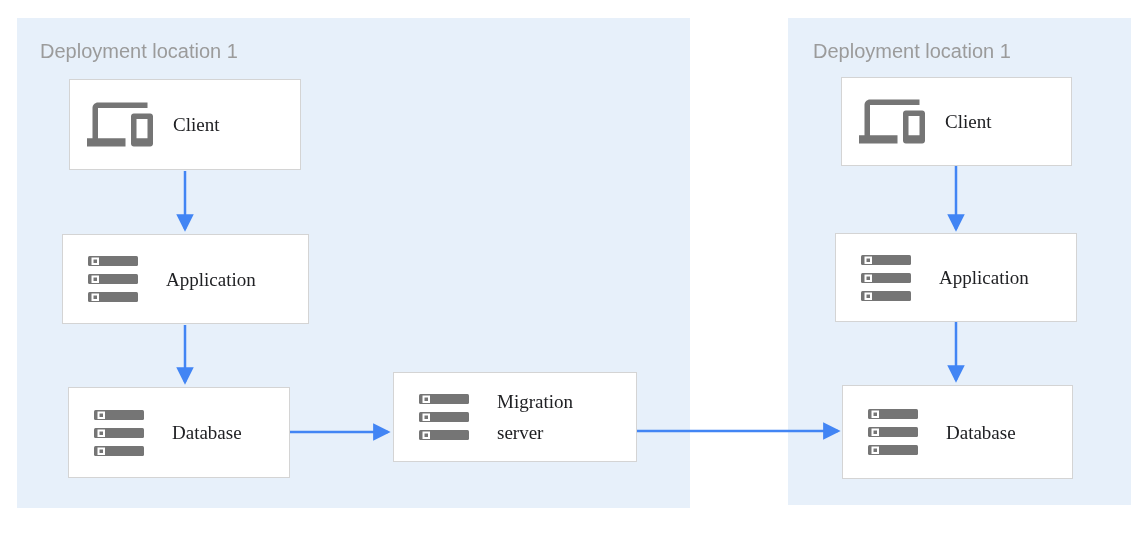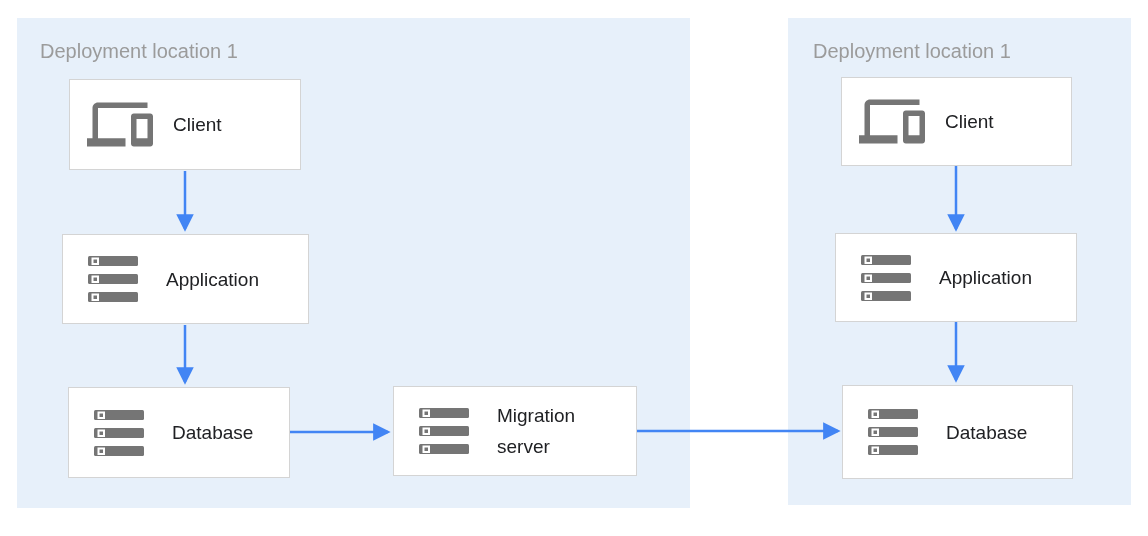--- a/index.html
+++ b/index.html
@@ -44,30 +44,31 @@
     display: flex;
     align-items: center;
     justify-content: center;
     margin-right: 20px;
     flex: 0 0 auto;
   }
   .node-label {
     font-size: 19px;
     color: var(--node-label-text, #202124);
     line-height: 31px;
+    font-family: Liberation Serif, serif;
   }
   .node-label.wrap { max-width: 110px; }
   .icon-fill { fill: var(--icon-gray, #757575); }
   .icon-hole { fill: none; stroke: var(--node-background, #ffffff); stroke-width: 2; }
 
   
   .n-client-1    { left: 69px;  top: 79px;  width: 232px; height: 91px; }
   .n-app-1       { left: 62px;  top: 234px; width: 247px; height: 90px; }
   .n-db-1        { left: 68px;  top: 387px; width: 222px; height: 91px; }
-  .n-migration   { left: 393px; top: 386px; width: 244px; height: 90px; }
+  .n-migration   { left: 393px; top: 372px; width: 244px; height: 90px; }
   .n-client-2    { left: 841px; top: 77px;  width: 231px; height: 89px; }
   .n-app-2       { left: 835px; top: 233px; width: 242px; height: 89px; }
   .n-db-2        { left: 842px; top: 385px; width: 231px; height: 94px; }
 
   .edges {
     position: absolute;
     left: 0; top: 0;
     width: 1148px;
     height: 536px;
     pointer-events: none;

